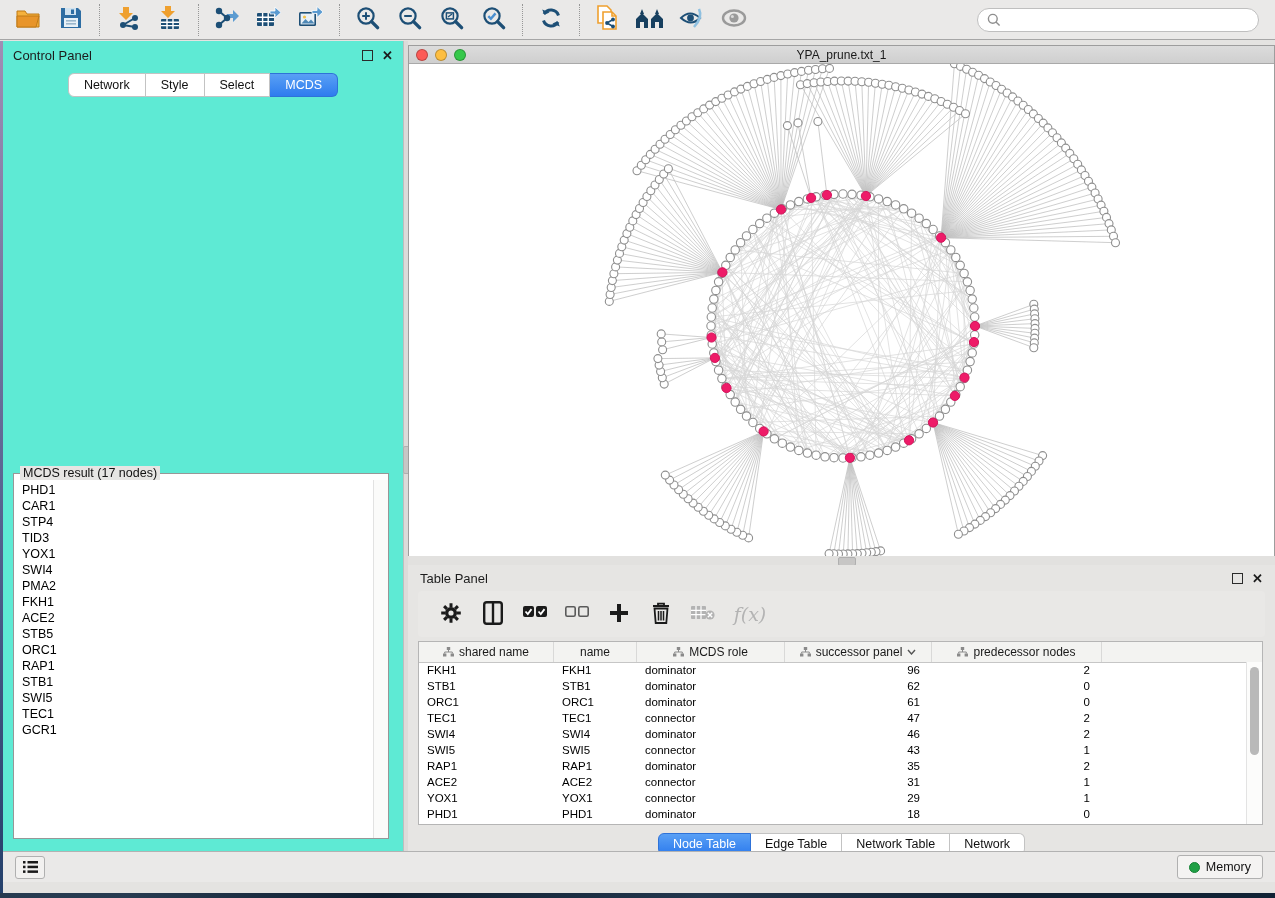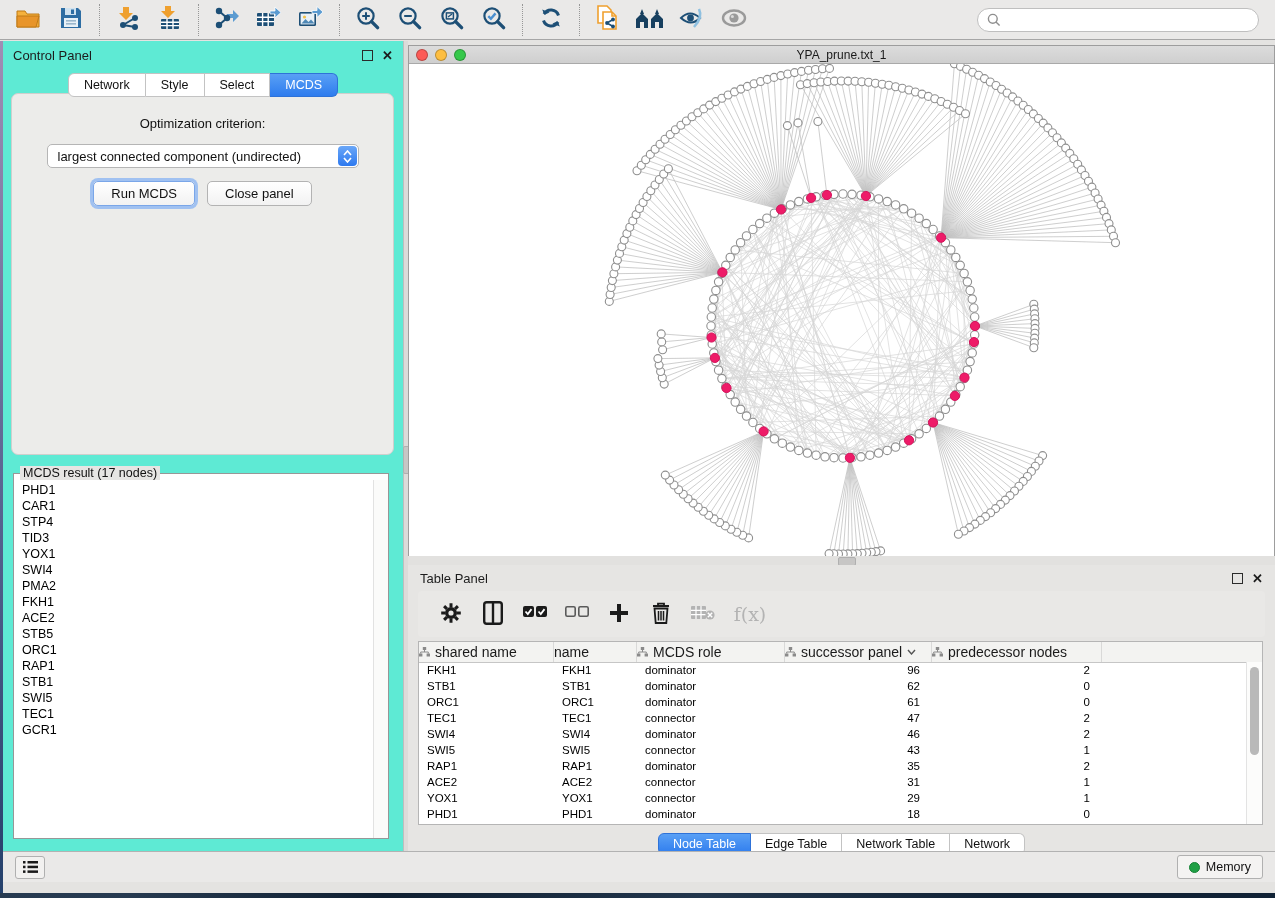--- a/index.html
+++ b/index.html
@@ -57,25 +57,25 @@
   .traffic{width:12px;height:12px;border-radius:50%;margin-left:7px;box-sizing:border-box;}
   #net-title{position:absolute;left:0;right:0;text-align:center;font-size:12px;color:#1a1a1a;}
   #net-canvas{position:relative;width:100%;height:492px;background:#fff;overflow:hidden;}
   #h-splitter{position:absolute;left:4px;right:0;top:515px;height:9px;background:#e2e1df;}
   #h-handle{position:absolute;left:430px;top:1px;width:16px;height:7px;background:#c7c6c5;border:1px solid #b0b0b0;border-radius:2px;}
   
   #table-panel{position:absolute;left:4px;right:0;top:524px;bottom:0;background:#e6e5e3;}
   #tp-header{height:22px;display:flex;align-items:center;padding:2px 12px 0 12px;font-size:13px;color:#1c1c1c;}
   #tp-toolbar{margin:2px 10px 0 10px;height:46px;background:#e9e8e6;border-radius:4px;display:flex;align-items:center;padding-left:16px;gap:8px;}
   .tpbtn{width:34px;height:34px;display:flex;align-items:center;justify-content:center;background:none;border:none;padding:0;}
-  .fx{font-family:"DejaVu Serif",serif;font-size:19px;color:#b3b3b3;}
+  .fx{font-family:"DejaVu Serif",serif;font-style:italic;font-size:19px;color:#b3b3b3;}
   #table-wrap{position:absolute;left:10px;right:12px;top:76px;bottom:37px;background:#fff;border:1px solid #b5b5b5;box-sizing:border-box;overflow:hidden;}
   #thead{display:grid;grid-template-columns:135px 83px 148px 147px 170px 1fr;height:20px;background:#f3f3f1;
          border-bottom:1px solid #c6c6c6;}
-  .th{display:flex;align-items:center;justify-content:flex-start;font-size:14px;color:#1a1a1a;gap:5px;
+  .th{display:flex;align-items:center;justify-content:center;font-size:12px;color:#1a1a1a;gap:5px;
       border-right:1px solid #d9d9d8;overflow:hidden;white-space:nowrap;}
   .th:last-child{border-right:none;}
   #tbody{position:absolute;left:0;right:15px;top:20px;bottom:0;}
   .tr{display:grid;grid-template-columns:135px 83px 148px 147px 170px 1fr;height:16px;align-items:center;}
   .td{font-size:11.5px;color:#000;padding-left:8px;white-space:nowrap;overflow:hidden;}
   .td.num{text-align:right;padding-left:0;padding-right:12px;}
   #tbody-scroll{position:absolute;right:0;top:20px;bottom:0;width:15px;background:#fcfcfb;border-left:1px solid #e3e3e3;}
   #tbody-thumb{position:absolute;left:3px;top:5px;width:9px;height:88px;background:#b9b9b9;border-radius:5px;}
   #table-tabs{position:absolute;left:0;right:0;bottom:7px;display:flex;justify-content:center;}
   #table-tabs .tab{padding:3px 14px;font-size:12.5px;}
@@ -256,38 +256,20 @@
         <span class="float-glyph"></span>
         <span class="close-glyph">✕</span>
       </span>
     </div>
     <div id="ctrl-tabs">
         <button class="tab">Network</button>
         <button class="tab">Style</button>
         <button class="tab">Select</button>
         <button class="tab active">MCDS</button>
       </div>
-    <div id="mcds-panel">
-      <div id="opt-label">Optimization criterion:</div>
-      <div id="criterion">
-        <span class="val">largest connected component (undirected)</span>
-        <span class="stepper">
-          <svg width="9" height="6" viewBox="0 0 9 6">
-              <path d="M1 5 L4.5 1 L8 5" fill="none" stroke="#fff" stroke-width="1.6"></path>
-            </svg>
-          <svg width="9" height="6" viewBox="0 0 9 6">
-              <path d="M1 1 L4.5 5 L8 1" fill="none" stroke="#fff" stroke-width="1.6"></path>
-            </svg>
-        </span>
-      </div>
-      <div id="btn-row">
-        <button class="btn focused">Run MCDS</button>
-        <button class="btn">Close panel</button>
-      </div>
-    </div>
     <fieldset id="mcds-result">
       <legend>MCDS result (17 nodes)</legend>
       <div id="mcds-list">
           <div class="list-item">PHD1</div>
           <div class="list-item">CAR1</div>
           <div class="list-item">STP4</div>
           <div class="list-item">TID3</div>
           <div class="list-item">YOX1</div>
           <div class="list-item">SWI4</div>
           <div class="list-item">PMA2</div>

